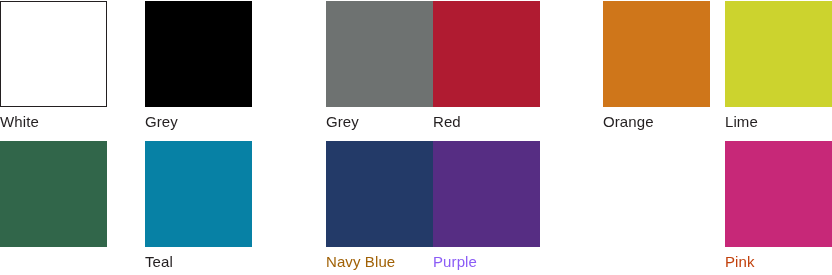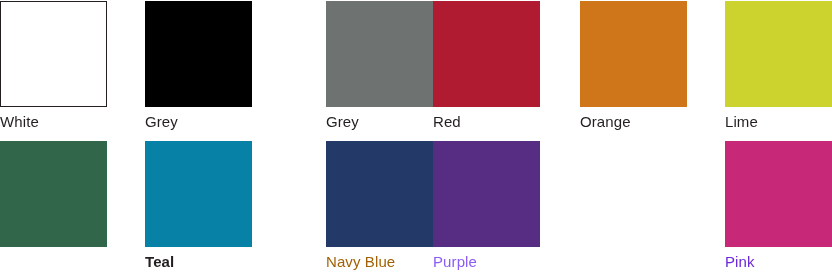--- a/index.html
+++ b/index.html
@@ -41,21 +41,21 @@
     letter-spacing: 0.1px;
   }
   
   .row-top { top: 1px; }
   .row-bottom { top: 141px; }
   
   .col-0 { left: 0px; }
   .col-1 { left: 145px; }
   .col-2 { left: 290px; margin-left: 36px; }
   .col-3 { left: 414px; margin-left: 19px; }
-  .col-4 { left: 580px; }
+  .col-4 { left: 603px; }
   .col-5 { left: 725px; }
 </style>
 </head>
 <body style="background: rgb(255, 255, 255);">
 
 <div id="palette">
 
   <div class="swatch-cell row-top col-0">
     <div class="swatch-chip bordered" style="background: rgb(255, 255, 255);"></div>
     <span class="swatch-label" style="color: rgb(35, 31, 32);">White</span>
@@ -85,32 +85,32 @@
     <div class="swatch-chip" style="background: rgb(204, 211, 46);"></div>
     <span class="swatch-label" style="color: rgb(35, 31, 32);">Lime</span>
   </div>
 
   <div class="swatch-cell row-bottom col-0">
     <div class="swatch-chip" style="background: rgb(49, 102, 74);"></div>
   </div>
 
   <div class="swatch-cell row-bottom col-1">
     <div class="swatch-chip" style="background: rgb(7, 129, 165);"></div>
-    <span class="swatch-label" style="color: rgb(35, 31, 32); font-weight: bold;">Teal</span>
+    <span class="swatch-label" style="color: rgb(35, 31, 32);">Teal</span>
   </div>
 
   <div class="swatch-cell row-bottom col-2">
     <div class="swatch-chip" style="background: rgb(35, 58, 104);"></div>
     <span class="swatch-label" style="color: #a16207;">Navy Blue</span>
   </div>
 
   <div class="swatch-cell row-bottom col-3">
     <div class="swatch-chip" style="background: rgb(86, 45, 131);"></div>
     <span class="swatch-label" style="color: #8b5cf6;">Purple</span>
   </div>
 
 
   <div class="swatch-cell row-bottom col-5">
     <div class="swatch-chip" style="background: rgb(199, 40, 120);"></div>
-    <span class="swatch-label" style="color: #6d28d9;">Pink</span>
+    <span class="swatch-label" style="color: #c2410c;">Pink</span>
   </div>
 
 </div>
 
 </body></html>

